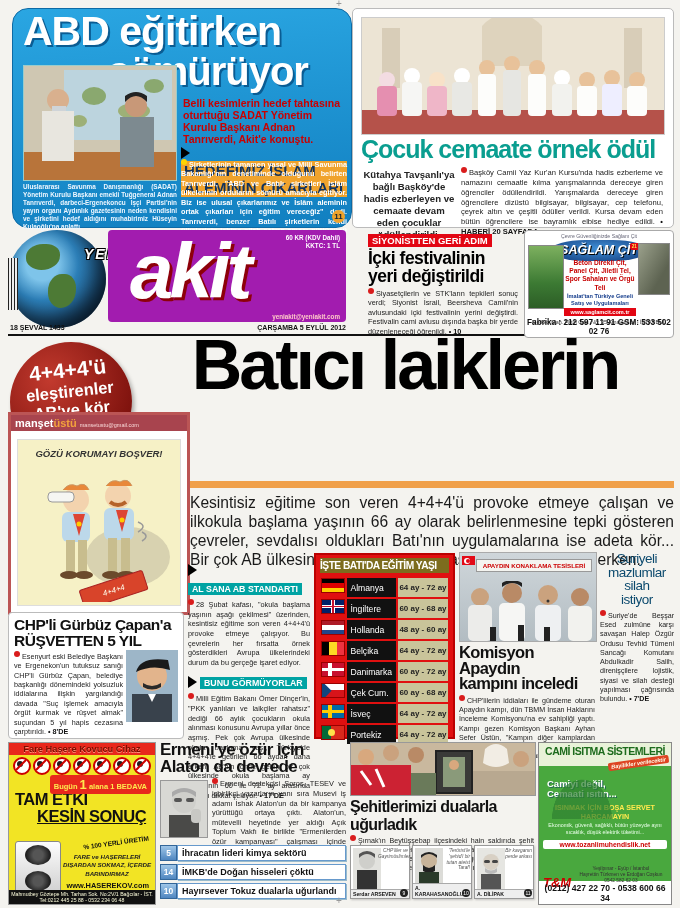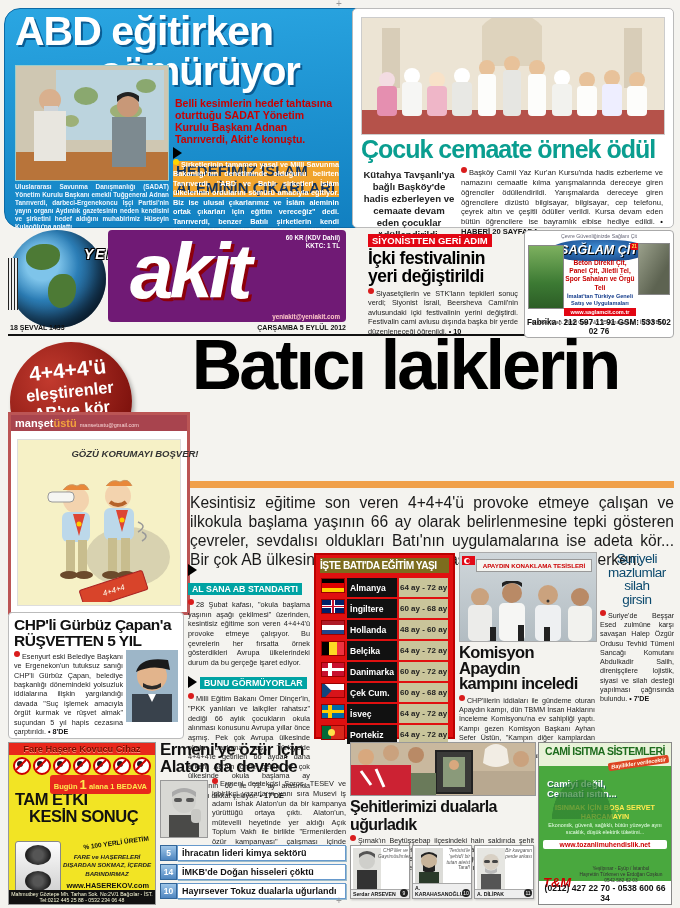--- a/index.html
+++ b/index.html
@@ -6,21 +6,21 @@
   #page{position:relative;width:680px;height:908px;background:#f4f3ef;overflow:hidden;
         font-family:"Liberation Sans","DejaVu Sans",sans-serif;color:#111;}
   .abs{position:absolute;}
   .jt{text-align:justify;}
   .dot{display:inline-block;width:6px;height:6px;border-radius:50%;vertical-align:2px;margin-right:2px;}
   .reddot{background:#d91c1c;}
   .yeldot{background:#ffd400;}
   .tri{display:inline-block;width:0;height:0;border-top:6px solid transparent;border-bottom:6px solid transparent;border-left:9px solid #000;vertical-align:-2px;margin-right:3px;}
 
   
-  #tl-box{left:4px;top:8px;width:338px;height:218px;background:linear-gradient(175deg,#2aa6e2,#117fc0);border-radius:16px;border:1px solid #0d6aa5;padding-left:39px;}
+  #tl-box{left:12px;top:8px;width:338px;height:218px;background:linear-gradient(175deg,#2aa6e2,#117fc0);border-radius:16px;border:1px solid #0d6aa5;}
   .tl-h{font-weight:bold;color:#fff;text-shadow:2px 2px 0 #0a5c93;letter-spacing:-1px;line-height:1;}
   #tl-photo{left:10px;top:56px;width:152px;height:114px;border:1px solid #9cc;}
   #tl-caption{left:10px;top:174px;width:154px;color:#eef7ff;font-size:6.4px;line-height:1.25;font-weight:bold;}
   #tl-sub{left:170px;top:88px;width:162px;color:#c90000;font-weight:bold;font-size:10.5px;line-height:1.15;background:transparent;}
   #tl-kicker{left:168px;top:134px;width:166px;}
   #tl-kicker .bar{background:#f0a32c;color:#13335c;font-weight:bold;font-size:15px;padding:1px 3px;display:inline-block;}
   #tl-body{left:168px;top:150px;width:166px;color:#fff;font-size:7.3px;line-height:1.3;font-weight:bold;}
   #tl-page{right:6px;bottom:4px;width:13px;height:13px;border-radius:50%;background:#f0a32c;color:#123;font-size:8px;font-weight:bold;text-align:center;line-height:13px;}
 
   
@@ -31,21 +31,21 @@
   #tr-col2{left:108px;top:158px;width:202px;font-size:7.6px;line-height:1.3;color:#222;}
   .pageref{font-weight:bold;color:#111;}
 
   
   #globe{left:8px;top:230px;width:98px;height:98px;border-radius:50%;
          background:radial-gradient(circle at 35% 35%,#7ec4ea 0 18%,#2c7fb8 40%,#173f63 75%,#0b1c30 100%);
          box-shadow:inset -8px -10px 18px rgba(0,0,0,.55);}
   #globe .land{position:absolute;background:#4d7a35;border-radius:50% 40% 55% 45%;}
   #barcode{left:8px;top:258px;width:10px;height:52px;background:repeating-linear-gradient(90deg,#222 0 1px,#eee 1px 3px);}
   #yeni{left:84px;top:246px;color:#fff;font-weight:bold;font-style:italic;font-size:14px;letter-spacing:2px;text-shadow:1px 1px 0 #000,-1px -1px 0 #000,1px -1px 0 #000,-1px 1px 0 #000;}
-  #mast-red{left:108px;top:230px;width:238px;height:92px;background:#701a75;border-radius:4px;}
+  #mast-red{left:108px;top:230px;width:238px;height:92px;background:#a21caf;border-radius:4px;}
   #akit-logo{position:absolute;left:22px;top:2px;color:#fff;font-size:78px;font-weight:bold;font-style:italic;letter-spacing:-4px;line-height:1;text-shadow:3px 3px 0 #8d000a;}
   #mast-price{position:absolute;right:6px;top:4px;color:#fff;font-size:6.3px;font-weight:bold;text-align:right;line-height:1.3;}
   #mast-email{position:absolute;right:6px;bottom:2px;color:#ffc9c9;font-size:6.3px;font-weight:bold;}
   #mast-hijri{left:10px;top:324px;font-size:7px;font-weight:bold;}
   #mast-date{left:250px;top:324px;width:96px;text-align:right;font-size:7px;font-weight:bold;}
   #mast-rule{left:8px;top:334px;width:664px;height:2px;background:#111;}
 
   
   #drink{left:368px;top:230px;width:150px;height:106px;}
   #drink .kick{background:#e20613;color:#fff;font-weight:bold;font-size:9.5px;display:inline-block;padding:1px 4px;}
@@ -78,39 +78,39 @@
   #main-hl .h2{font-size:70px;}
   #orange-rule{left:188px;top:481px;width:486px;height:7px;background:#f0a04a;}
   #lead{left:190px;top:493px;width:484px;font-size:15.6px;line-height:1.22;color:#1a1a1a;}
 
   
   #cartoon{left:8px;top:412px;width:176px;height:197px;background:#fff;border:3px solid #b55;}
   #cartoon .hdr{background:#a8444e;color:#fff;font-weight:bold;font-size:11px;padding:2px 4px;}
   #cartoon .hdr .u{color:#f2a23c;}
   #cartoon .hdr .em{color:#f8d7d7;font-size:5.5px;font-weight:normal;margin-left:3px;}
   #cartoon .canvas{position:absolute;left:6px;top:24px;right:6px;bottom:6px;background:#f6f1c6;border:1px solid #ddd;}
-  #cartoon .cap{position:absolute;left:0;top:8px;width:100%;text-align:center;font-size:9.5px;font-weight:bold;font-style:italic;color:#333;padding-left:36px;}
+  #cartoon .cap{position:absolute;left:0;top:8px;width:100%;text-align:center;font-size:9.5px;font-weight:bold;font-style:italic;color:#333;}
 
   
   #chp{left:8px;top:612px;width:176px;height:127px;background:#fff;border:1px solid #bbb;border-radius:4px;padding:4px 5px;box-sizing:border-box;}
   #chp .hl{font-size:15.5px;font-weight:bold;letter-spacing:-0.5px;line-height:1.0;}
   #chp .bd{font-size:7.2px;line-height:1.3;margin-top:3px;color:#222;}
   #chp svg{float:right;margin:2px 0 2px 3px;}
 
   
   #abcol{left:188px;top:560px;width:122px;}
   .tealbar{background:#00a3a3;color:#fff;font-weight:bold;font-size:8.8px;display:inline-block;padding:1px 4px;}
   #abcol .bd{font-size:7.3px;line-height:1.32;color:#222;margin:3px 0 5px;}
 
   #edu{left:314px;top:553px;width:141px;height:186px;background:#e01010;border:2px solid #b00;box-sizing:border-box;}
   #edu .ttl{margin:3px 4px;background:#7d6c1e;color:#fff;font-weight:bold;font-size:10.2px;text-align:left;padding:2px 0;letter-spacing:-0.5px;}
   #edu table{border-collapse:separate;border-spacing:2px;width:calc(100% - 6px);margin:0 3px;}
   #edu td{padding:0;}
   #edu .flag{width:22px;height:13px;display:inline-block;border:1px solid #900;}
-  #edu .cty{background:#111;color:#fff;font-weight:bold;font-size:8.6px;padding:2px 3px;}
+  #edu .cty{background:#111;color:#fff;font-weight:normal;font-size:8.6px;padding:2px 3px;}
   #edu .rng{background:#c9c49a;color:#222;font-weight:bold;font-size:8px;text-align:center;padding:2px 1px;white-space:nowrap;}
   .f-de{background:linear-gradient(#000 33%,#d00 33% 66%,#ffce00 66%);}
   .f-gb{background:#012169;background-image:linear-gradient(to bottom,transparent 44%,#c8102e 44% 56%,transparent 56%),linear-gradient(to right,transparent 45%,#c8102e 45% 55%,transparent 55%),linear-gradient(to bottom,transparent 36%,#fff 36% 64%,transparent 64%),linear-gradient(to right,transparent 40%,#fff 40% 60%,transparent 60%);}
   .f-nl{background:linear-gradient(#ae1c28 33%,#fff 33% 66%,#21468b 66%);}
   .f-be{background:linear-gradient(90deg,#000 33%,#fdda24 33% 66%,#ef3340 66%);}
   .f-dk{background:#c8102e;background-image:linear-gradient(to bottom,transparent 40%,#fff 40% 62%,transparent 62%),linear-gradient(to right,transparent 28%,#fff 28% 44%,transparent 44%);}
   .f-cz{background:linear-gradient(#fff 50%,#d7141a 50%);position:relative;overflow:hidden;}
   .f-cz::before{content:"";position:absolute;left:-7px;top:0;width:14px;height:13px;background:#11457e;transform:skewX(-0deg) rotate(45deg);}
   .f-se{background:#006aa7;background-image:linear-gradient(to bottom,transparent 40%,#fecc02 40% 62%,transparent 62%),linear-gradient(to right,transparent 28%,#fecc02 28% 44%,transparent 44%);}
   .f-pt{background:linear-gradient(90deg,#046a38 40%,#da291c 40%);position:relative;}
@@ -132,21 +132,21 @@
   
   #pest{left:8px;top:742px;width:148px;height:163px;background:#f2e424;border:1px solid #999;box-sizing:border-box;}
   #pest .hdr{background:#e8281c;color:#7d0d00;font-weight:bold;font-size:9.3px;text-align:center;padding:1px 0;text-shadow:0 1px 0 #ff8d77;}
   #pest .icons{display:flex;justify-content:space-around;padding:2px 3px;}
   #pest .icons i{width:14px;height:14px;border-radius:50%;border:2px solid #c00;position:relative;background:#fff;display:inline-block;}
   #pest .icons i::before{content:"";position:absolute;left:2px;top:2px;width:6px;height:6px;border-radius:50%;background:#222;}
   #pest .icons i::after{content:"";position:absolute;left:-1px;top:5px;width:14px;height:2px;background:#c00;transform:rotate(-45deg);}
   #pest .promo{position:absolute;right:4px;top:32px;background:#e8281c;color:#ffe94e;font-weight:bold;font-size:7.5px;padding:2px 4px;border-radius:3px;}
   #pest .big1{font-size:13px;}
   #pest .tam{margin:14px 0 0 6px;font-size:16.5px;font-weight:bold;letter-spacing:-0.5px;color:#111;line-height:1.05;}
-  #pest .tam .ind{margin-left:14px;}
+  #pest .tam .ind{margin-left:22px;text-decoration:underline;}
   #pest .dev{position:absolute;left:6px;top:98px;width:44px;height:52px;background:linear-gradient(#fdfdfd,#cfcfcf);border:1px solid #888;border-radius:3px;}
   #pest .dev::before,#pest .dev::after{content:"";position:absolute;left:9px;width:26px;height:20px;border-radius:50%;background:radial-gradient(circle,#555 30%,#222 70%);}
   #pest .dev::before{top:3px;} #pest .dev::after{bottom:3px;}
   #pest .yerli{position:absolute;right:6px;top:96px;color:#111;font-weight:bold;font-size:6.5px;transform:rotate(-8deg);}
   #pest .claim{position:absolute;right:4px;top:110px;width:88px;font-size:6.2px;font-weight:bold;font-style:italic;color:#222;text-align:center;line-height:1.35;}
   #pest .web{position:absolute;right:6px;top:138px;font-size:7.4px;font-weight:bold;color:#111;}
   #pest .foot{position:absolute;left:0;bottom:0;width:100%;background:#111;color:#ffd;font-size:5.2px;text-align:center;padding:1px 0;}
 
   
   #alaton{left:160px;top:742px;width:186px;}
@@ -423,21 +423,21 @@
         <rect x="30" y="46" width="6" height="14" fill="#222"></rect>
           <rect x="58" y="44" width="6" height="16" fill="#222"></rect>
           <rect x="84" y="46" width="6" height="14" fill="#222"></rect>
       </svg>
     </div>
     <div class="hl"><span>Komisyon Apaydın</span><br><span>kampını inceledi</span></div>
     <div class="bd jt"><span class="dot reddot"></span><span>CHP'lilerin iddiaları ile gündeme oturan Apaydın kampı, dün TBMM İnsan Haklarını İnceleme Komisyonu'na ev sahipliği yaptı. Kampı gezen Komisyon Başkanı Ayhan Sefer Üstün, "Kampın diğer kamplardan hiçbir farkı yok" diyerek, Suriyelilere silahlı eğitim verildiği iddialarını yalanladı.</span> <span class="pageref">• HABERİ 9'DA</span></div>
   </div>
 
   <div id="syria" class="abs">
-    <div class="hl"><span>Suriyeli</span><br><span>mazlumlar</span><br><span>silah</span><br><span>girsin</span></div>
+    <div class="hl"><span>Suriyeli</span><br><span>mazlumlar</span><br><span>silah</span><br><span>istiyor</span></div>
     <div class="bd jt"><span class="dot reddot"></span><span>Suriye'de Beşşar Esed zulmüne karşı savaşan Halep Özgür Ordusu Tevhid Tümeni Sancağı Komutanı Abdulkadir Salih, direnişçilere lojistik, siyasi ve silah desteği yapılması çağrısında bulundu.</span> <span class="pageref">• 7'DE</span></div>
   </div>
 
   <div id="pest" class="abs">
     <div class="hdr">Fare Haşere Kovucu Cihaz</div>
     <div class="icons">
       <i></i>
         <i></i>
         <i></i>
         <i></i>

